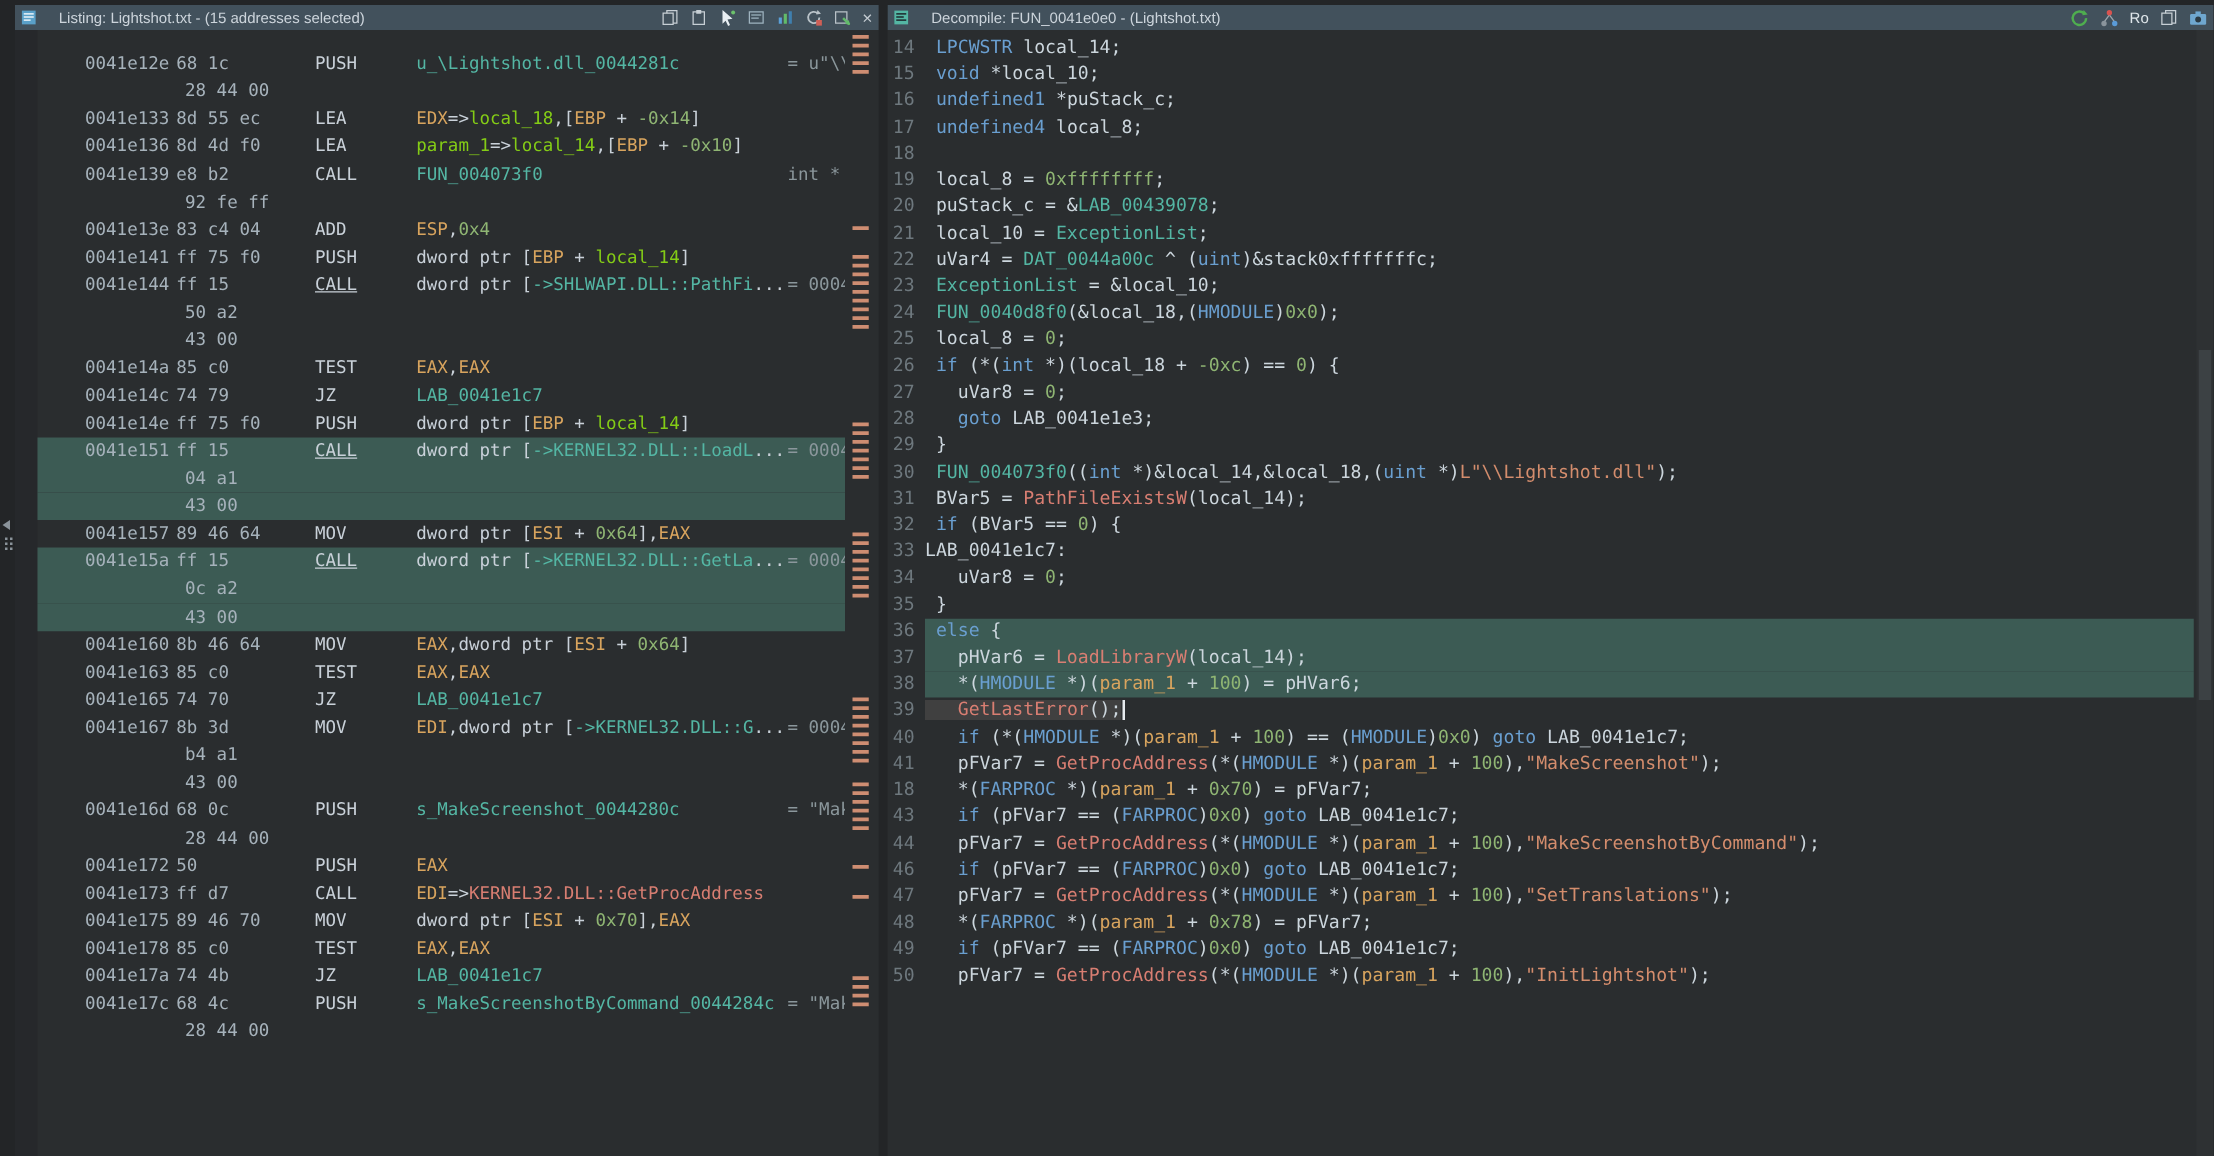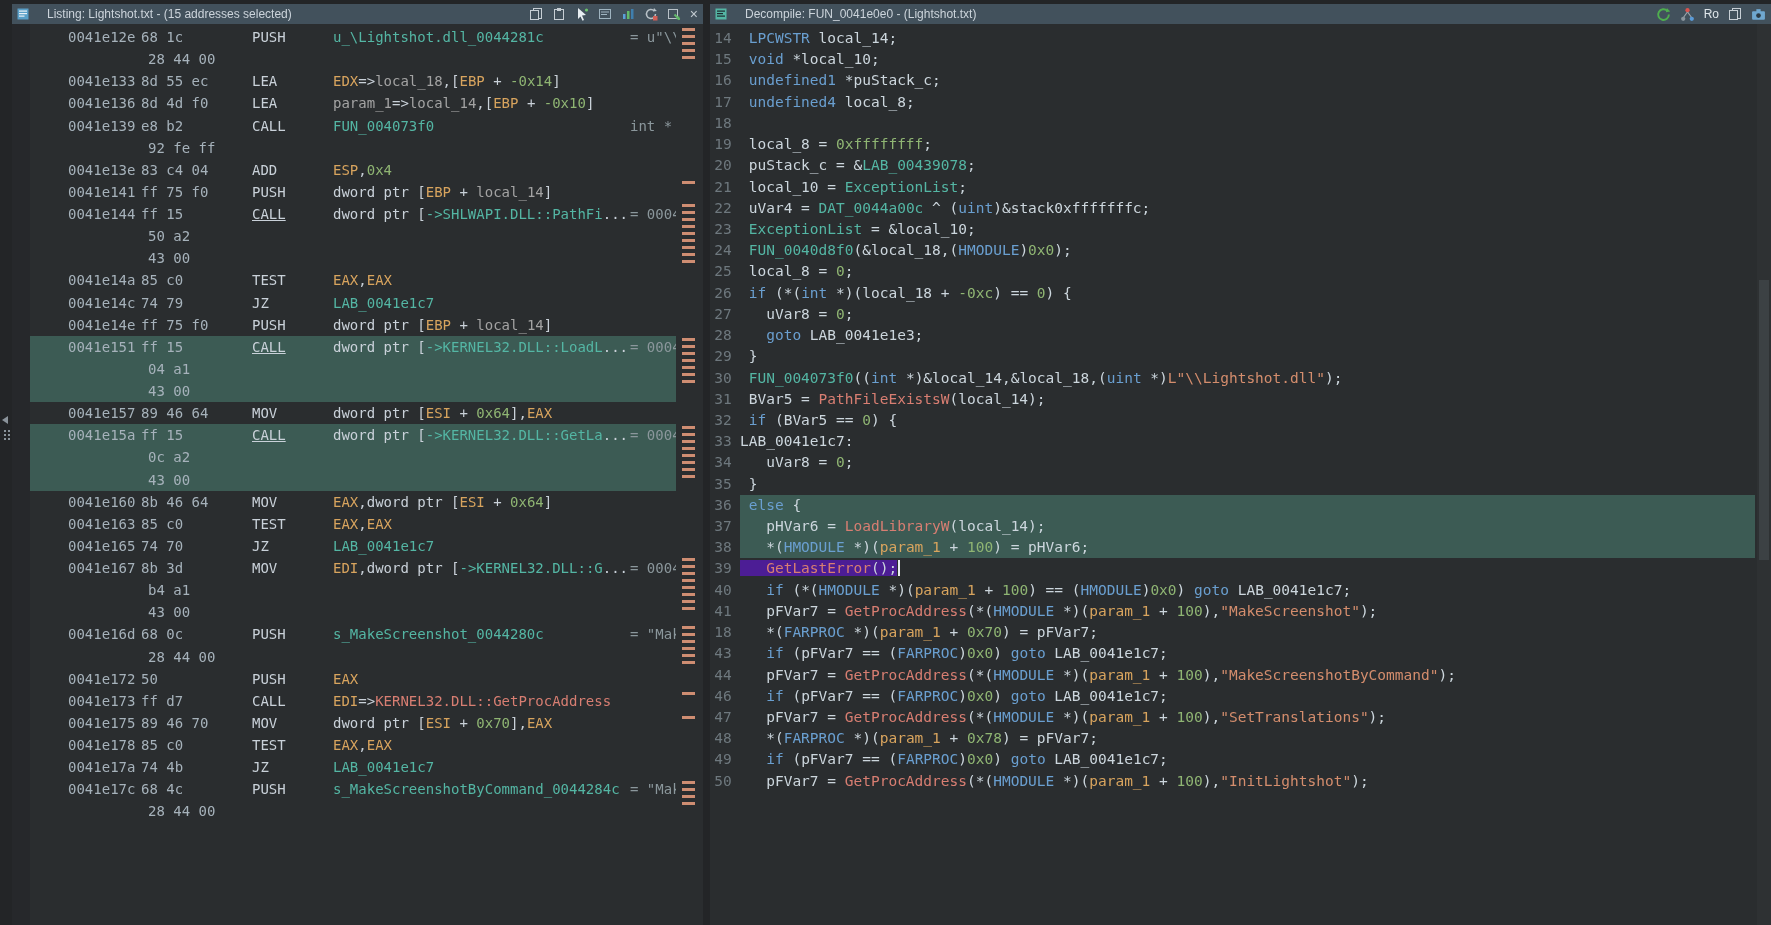--- a/index.html
+++ b/index.html
@@ -12,51 +12,51 @@
 
   .titlebar{height:20px;background:#42515c;display:flex;align-items:center;padding:0 5px;
     font-family:"Liberation Sans",sans-serif;font-size:12px;color:#ccd4db;white-space:nowrap}
   .titlebar .title{margin-left:18px}
   .tb-icons{margin-left:auto;display:flex;align-items:center;gap:9px}
   .tb-icons svg{display:block}
   .x-icon{font-size:14px;color:#c3cbd1;line-height:14px;font-family:"Liberation Sans",sans-serif}
   .ro-btn{font-size:12px;color:#dfe6ea}
 
   
-  #listing-body{position:absolute;top:20px;left:0;right:0;bottom:0;padding-top:2px}
+  #listing-body{position:absolute;top:20px;left:0;right:0;bottom:0;padding-top:16px}
   #listing-gutter{position:absolute;top:20px;left:0;bottom:0;width:18px;background:#26282b}
   .lrow{position:relative;height:22.14px;margin-left:18px;width:646px;font-size:14px;
     line-height:22.14px;white-space:pre;color:#c9d1d9;overflow:hidden}
   .lrow.sel{background:#3c5b54}
   .lrow .addr{position:absolute;left:38px;color:#a6b2bb}
   .lrow .bytes{position:absolute;left:111px;color:#a6b2bb}
   .lrow .bytes.cont{left:118px}
   .lrow .mn{position:absolute;left:222px}
   .lrow .mn.und{text-decoration:underline}
   .lrow .ops{position:absolute;left:303px}
   .lrow .cmt{position:absolute;left:600px;color:#8b979c}
   .marker{position:absolute;left:670px;width:13px;height:3px;background:#ce8d72}
 
   
   #decomp-body{position:absolute;top:20px;left:0;right:16px;bottom:0;padding-top:4px}
   .dline{position:relative;height:21.23px;font-size:14.5px;line-height:21.23px;white-space:pre;color:#ccd6dd}
   .dline .ln{position:absolute;left:0;width:26px;text-align:center;color:#6e787e}
   .dline .code{position:absolute;left:30px;right:0}
   .dline.hlfull .code{background:#3c5b54}
-  .seg{background:#4c1d95}
+  .seg{background:#404040}
   .caret{display:inline-block;width:2px;height:16px;background:#e6ebee;vertical-align:text-bottom;margin-left:1px}
   #decomp-scrollbar{position:absolute;top:20px;right:0;bottom:0;width:14px;background:#2e3133}
   #decomp-thumb{position:absolute;left:2px;right:2px;top:256px;height:280px;background:#3c4144}
 
   
   .t-pl{color:inherit}
   .t-reg{color:#d8a45e}
   .t-par{color:#d8a45e}
   .t-num{color:#8fb573}
-  .t-loc{color:#a3a3a3}
+  .t-loc{color:#84cc16}
   .t-lbl{color:#54b6a4}
   .t-ext{color:#54b6a4}
   .t-gl{color:#54b6a4}
   .t-fn{color:#54b6a4}
   .t-api{color:#d87e72}
   .t-str{color:#d48d6d}
   .t-kw{color:#6a9fd0}
 
   
   #left-strip{position:absolute;left:0;top:0;width:12px;height:925px;background:#232527}

